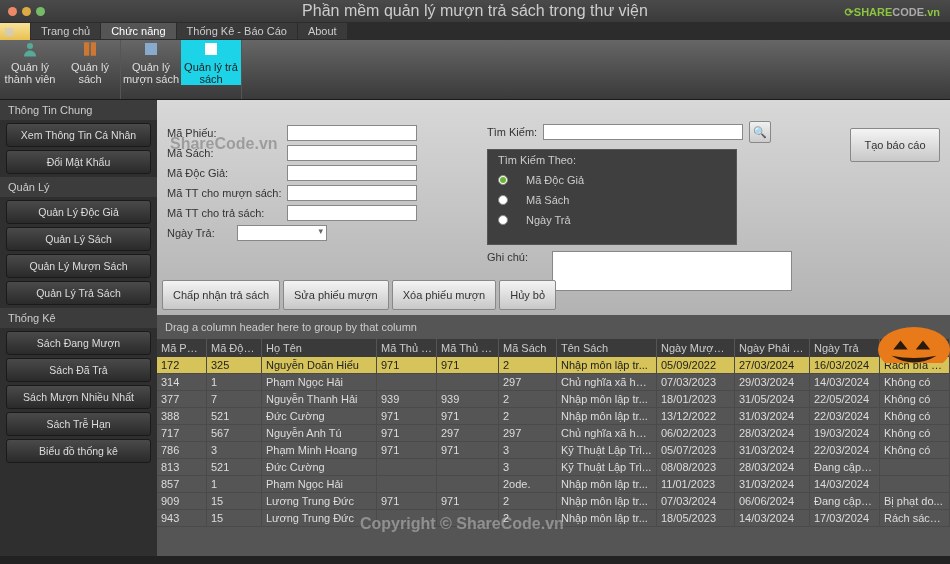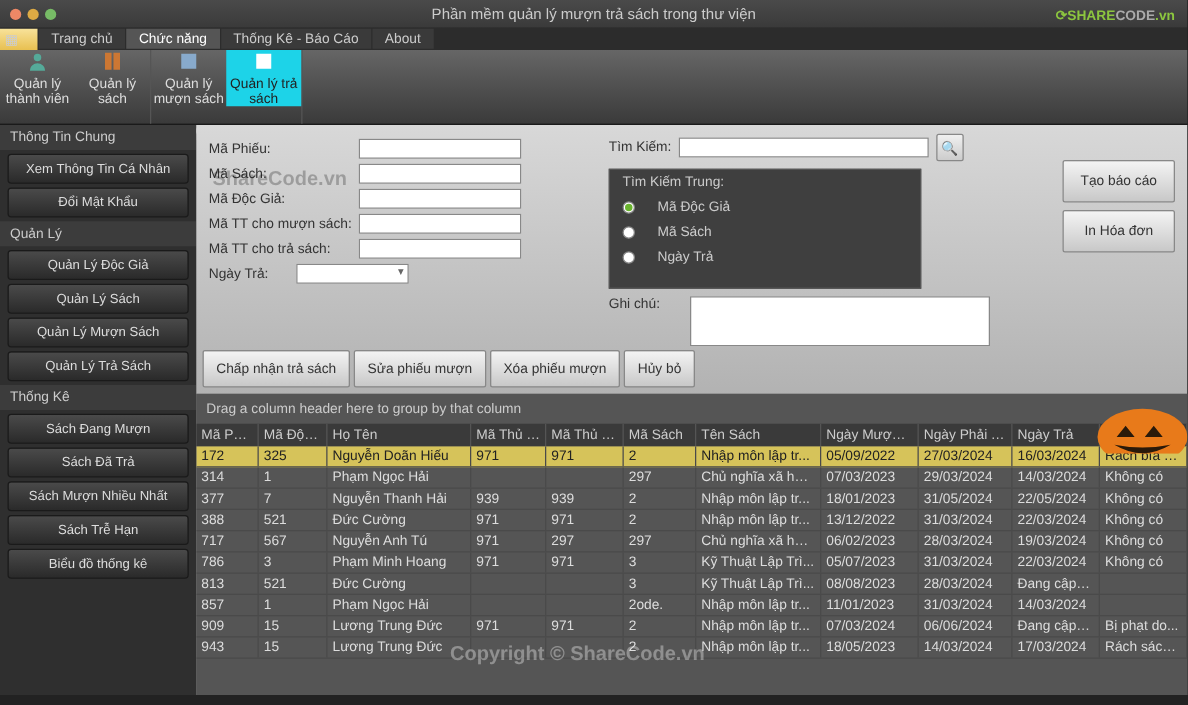--- a/index.html
+++ b/index.html
@@ -1,39 +1,39 @@
 <!DOCTYPE html>
 <html><head>
 <meta charset="utf-8">
 <style>
 * { margin:0; padding:0; box-sizing:border-box; font-family: Tahoma, Arial, sans-serif; font-size:11px; }
 html,body { width:950px; height:564px; overflow:hidden; background:#222; color:#ddd; }
 .titlebar { height:22px; background:linear-gradient(#4a4a4a,#3a3a3a); display:flex; align-items:center; position:relative; }
 .titlebar .lights { display:flex; gap:5px; margin-left:8px; }
 .titlebar .dot { width:9px; height:9px; border-radius:50%; }
-.titlebar .title { position:absolute; left:0; right:0; text-align:center; color:#ccc; font-size:12px; }
+.titlebar .title { position:absolute; left:0; right:0; text-align:center; color:#ccc; font-size:16px; }
 .menubar { height:18px; background:#2c2c2c; display:flex; align-items:center; }
 .tab { padding:2px 10px; background:#3a3a3a; color:#ccc; margin-right:1px; cursor:pointer; }
 .tab.active { background:#555; color:#fff; }
 .tab.first { background:linear-gradient(#f8e29a,#e8c050); width:30px; padding:2px 4px; }
 .logo { position:absolute; right:10px; top:4px; color:#8cc63f; font-size:13px; font-weight:bold; }
 .logo .g { color:#aaa; }
 .ribbon { height:60px; background:linear-gradient(#666,#3a3a3a); display:flex; border-bottom:1px solid #1a1a1a; }
 .rgroup { display:flex; flex-direction:column; align-items:center; border-right:1px solid #555;gap:15px; }
 .rbuttons { display:flex; height:48px; }
 .rbtn { width:60px; display:flex; flex-direction:column; align-items:center; justify-content:center; color:#ddd; font-size:10px; text-align:center; gap:3px; cursor:pointer; }
 .rbtn.sel { background:#1dd3e8; color:#222; }
 .ricon { width:18px; height:18px; }
 .rgroup-label { width:100%; text-align:center; background:linear-gradient(#555,#3f3f3f); color:#ccc; font-size:10px; height:12px; line-height:12px; }
 .body { display:flex; height:456px; }
 .sidebar { width:160px; background:#2f2f2f; overflow:hidden; }
 .shead { background:#3c3c3c; color:#ccc; padding:4px 8px; font-size:11px; }
 .sbtn { margin:3px 6px; padding:5px 4px; background:linear-gradient(#4a4a4a,#2a2a2a); border:1px solid #1a1a1a; border-radius:3px; color:#ddd; text-align:center; cursor:pointer; font-size:10.5px; }
 .main { flex:1; display:flex; flex-direction:column; background:linear-gradient(#d8d8d8,#888); }
-.form { height:215px; display:flex; padding:7px 10px; color:#333; position:relative; }
+.form { height:215px; display:flex; padding:21px 10px; color:#333; position:relative; }
 .col1 { width:320px; }
 .frow { display:flex; align-items:center; margin:4px 0; }
 .flabel { width:120px; font-size:11px; }
 .finput { width:130px; height:16px; background:#fff; border:1px solid #888; }
 .col2 { flex:1; }
 .searchrow { display:flex; align-items:center; gap:6px; }
 .sinput { flex:1; height:16px; background:#fff; border:1px solid #888; max-width:200px; }
 .sbtn2 { width:22px; height:22px; background:linear-gradient(#f0f0f0,#ccc); border:1px solid #888; border-radius:2px; cursor:pointer; display:flex; align-items:center; justify-content:center; }
 .panel { background:#3f3f3f; color:#ccc; padding:4px 10px 10px; margin-top:6px; border:1px solid #555; width:250px; }
 .radio { display:flex; align-items:center; gap:18px; margin:8px 0; }
@@ -170,42 +170,41 @@
       </div>
       <div class="col2">
         <div class="searchrow">
           <span>Tìm Kiếm:</span>
           <input class="sinput" value="" style="">
           <div class="sbtn2">
               <span>🔍</span>
             </div>
         </div>
         <div class="panel">
-          <div>Tìm Kiếm Trung:</div>
+          <div>Tìm Kiếm Theo:</div>
           <div class="radio sel">
               <span class="r"></span>
               <span>Mã Độc Giả</span>
             </div>
           <div class="radio">
               <span class="r"></span>
               <span>Mã Sách</span>
             </div>
           <div class="radio">
               <span class="r"></span>
               <span>Ngày Trả</span>
             </div>
         </div>
         <div class="note">
           <span>Ghi chú:</span>
           <textarea style=""></textarea>
         </div>
       </div>
       <div class="sidebtns">
         <div class="abtn">Tạo báo cáo</div>
-        <div class="abtn">In Hóa đơn</div>
       </div>
       <div class="actbtns">
         <div class="abtn">Chấp nhận trả sách</div>
         <div class="abtn">Sửa phiếu mượn</div>
         <div class="abtn">Xóa phiếu mượn</div>
         <div class="abtn">Hủy bỏ</div>
       </div>
     </div>
 
     <div class="gridwrap">

